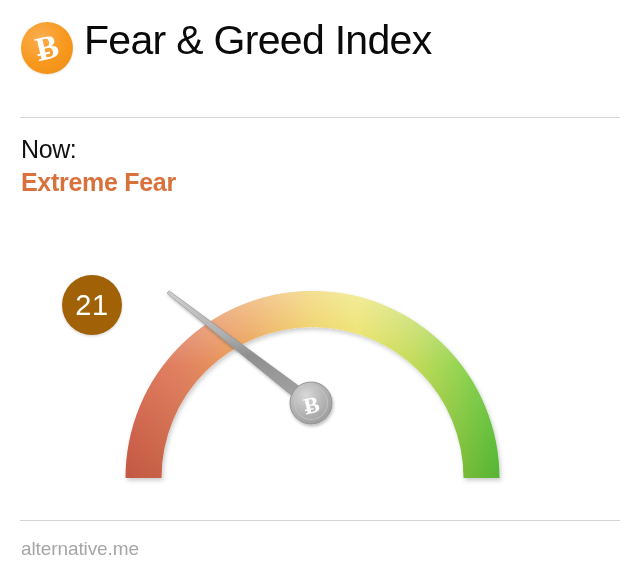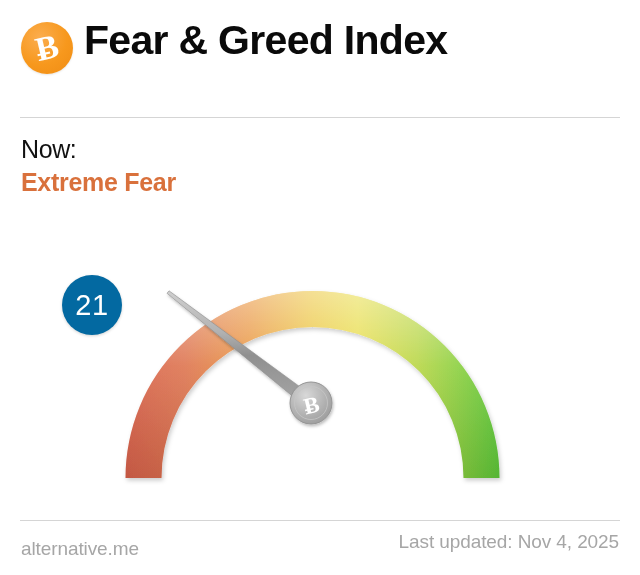--- a/index.html
+++ b/index.html
@@ -52,21 +52,21 @@
     font-size: 34px;
     line-height: 1;
     transform: rotate(-13deg);
     letter-spacing: 0;
   }
   .page-title {
     position: absolute;
     left: 84px;
     top: 17px;
     font-size: 41px;
-    font-weight: bold;
+    font-weight: normal;
     color: #0a0a0a;
     letter-spacing: -0.7px;
     white-space: nowrap;
   }
   .page-subtitle {
     position: absolute;
     left: 21px;
     top: 81px;
     font-size: 20px;
     font-weight: normal;
@@ -234,21 +234,20 @@
       </g>
 
       <g filter="url(#tinyShadow)">
         <circle cx="311" cy="223" r="21" fill="url(#hubGrad)" stroke="#949494" stroke-width="1"></circle>
         <circle cx="311" cy="223" r="16.5" fill="none" stroke="#c6c6c6" stroke-width="1" opacity="0.8"></circle>
         <text id="hub-glyph" x="311" y="233" text-anchor="middle" font-family="Liberation Serif, serif" font-size="23" font-weight="bold" fill="#ffffff" transform="rotate(-13 311 223)">Ƀ</text>
       </g>
     </svg>
   </div>
 
-  <div class="value-badge" id="value-badge" style="background: #0369a1; align-items: center;">
+  <div class="value-badge" id="value-badge" style="background: #a16207; align-items: center;">
     <span style="color: rgb(255, 255, 255);">21</span>
   </div>
 
   <div class="footer-rule"></div>
   <div class="footer-left">alternative.me</div>
-  <div class="footer-right">Last updated: Nov 4, 2025</div>
 
 </div>
 
 </body></html>

